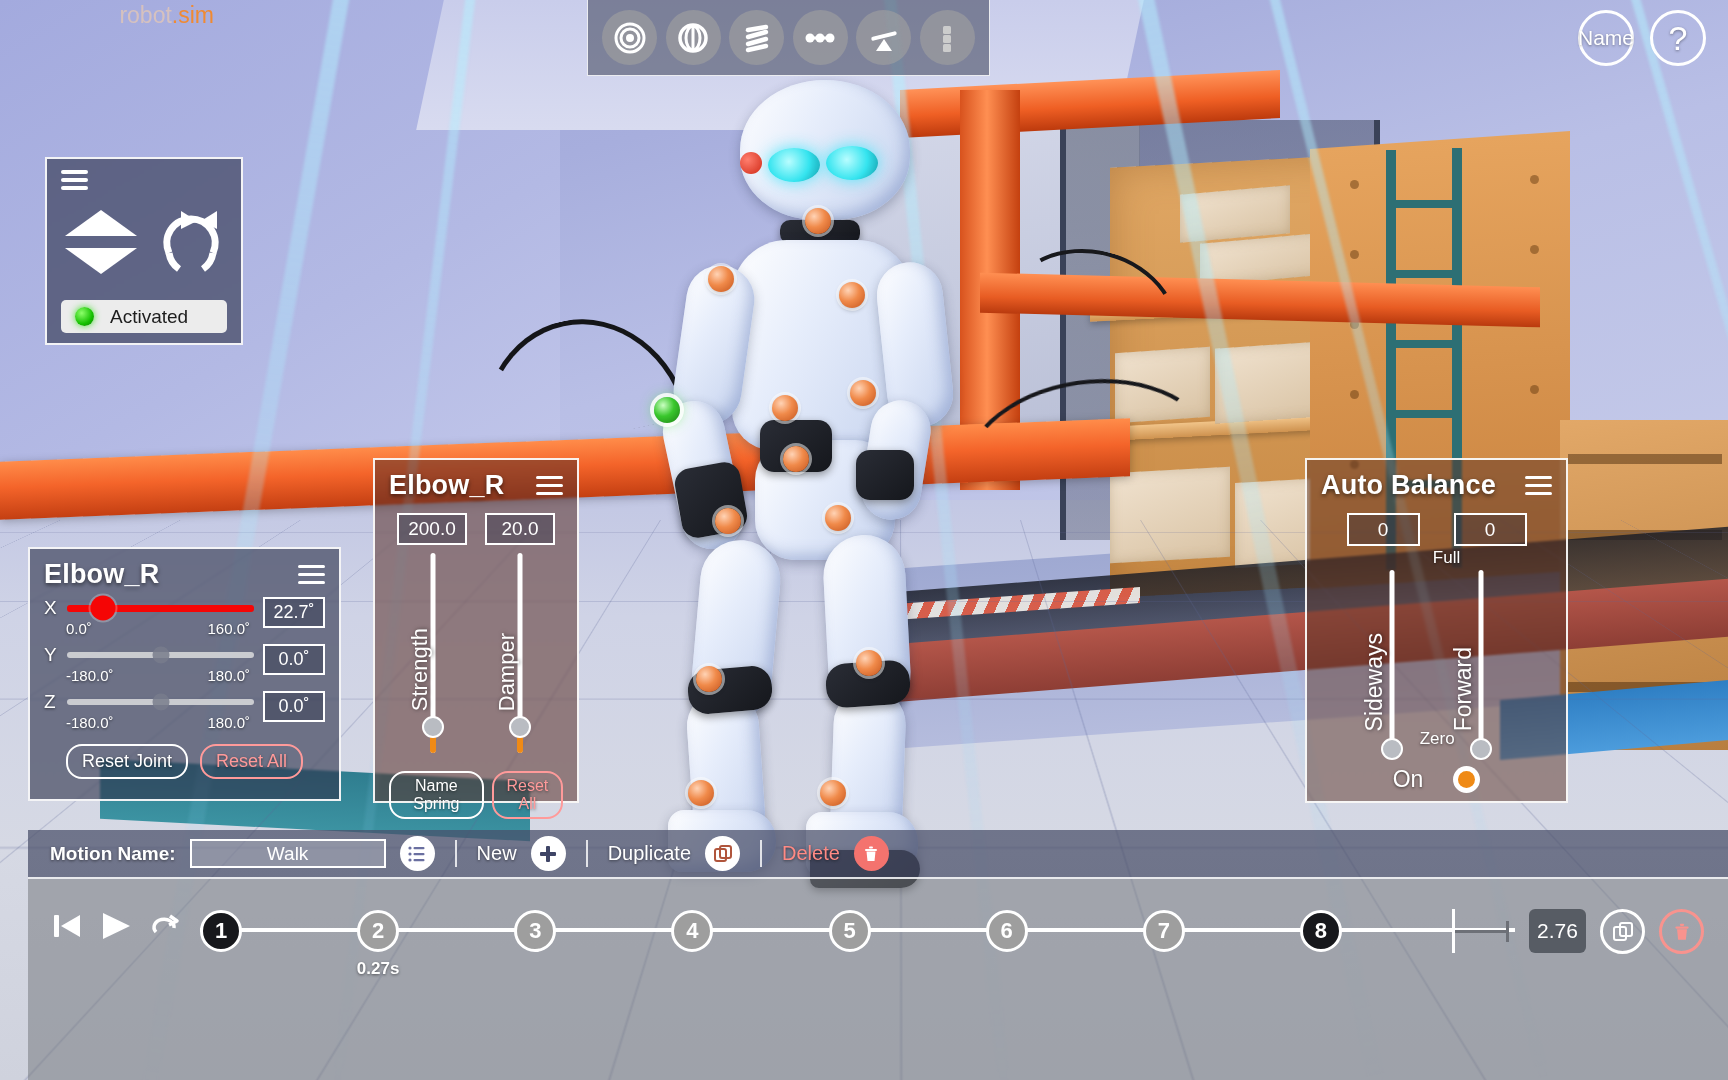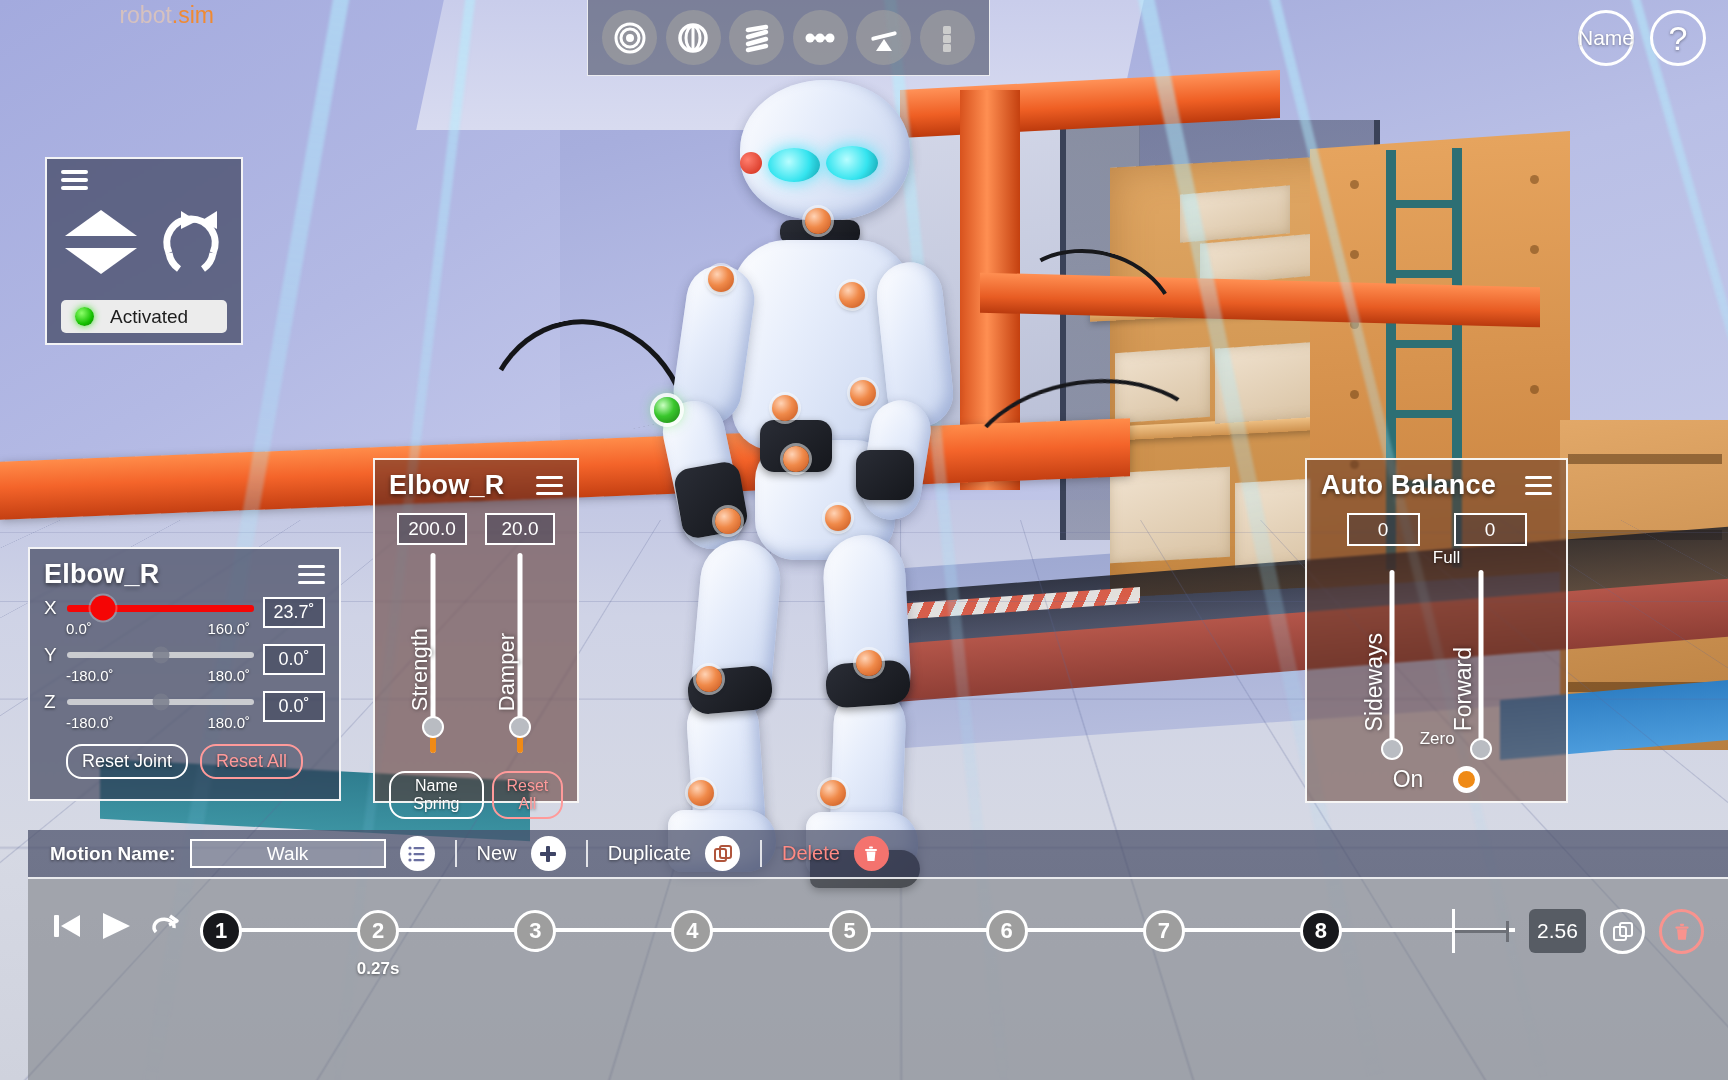--- a/index.html
+++ b/index.html
@@ -584,21 +584,21 @@
         <span class="axis-label">X</span>
         <div class="track active">
           <div class="knob active" style="left:19%"></div>
         </div>
       </div>
       <div class="axis-minmax">
         <span>0.0˚</span>
         <span>160.0˚</span>
       </div>
     </div>
-    <div class="valbox">23.7˚</div>
+    <div class="valbox">22.7˚</div>
   </div>
 
   <div class="axis-row">
     <div class="axis-left">
       <div class="axis-line">
         <span class="axis-label">Y</span>
         <div class="track">
           <div class="knob" style="left:50%"></div>
         </div>
       </div>
@@ -803,21 +803,21 @@
     </div>
     <div class="kf-spacer"></div>
     <div class="kf sel">
       <span>8</span>
     </div>
     <div class="kf-spacer" style="max-width:110px"></div>
     <div class="kf-end"></div>
     <div class="kf-tick"></div>
   </div>
 
-  <div class="dur-box">2.56</div>
+  <div class="dur-box">2.76</div>
 
   <div class="tl-right">
     <div class="circ-lg outline">
       <svg width="24" height="24" viewBox="0 0 24 24">
           <g fill="none" stroke="#fff" stroke-width="2">
         <rect x="3" y="7" width="12" height="13" rx="2"></rect>
             <rect x="9" y="3" width="12" height="13" rx="2"></rect>
           </g>
         </svg>
     </div>

